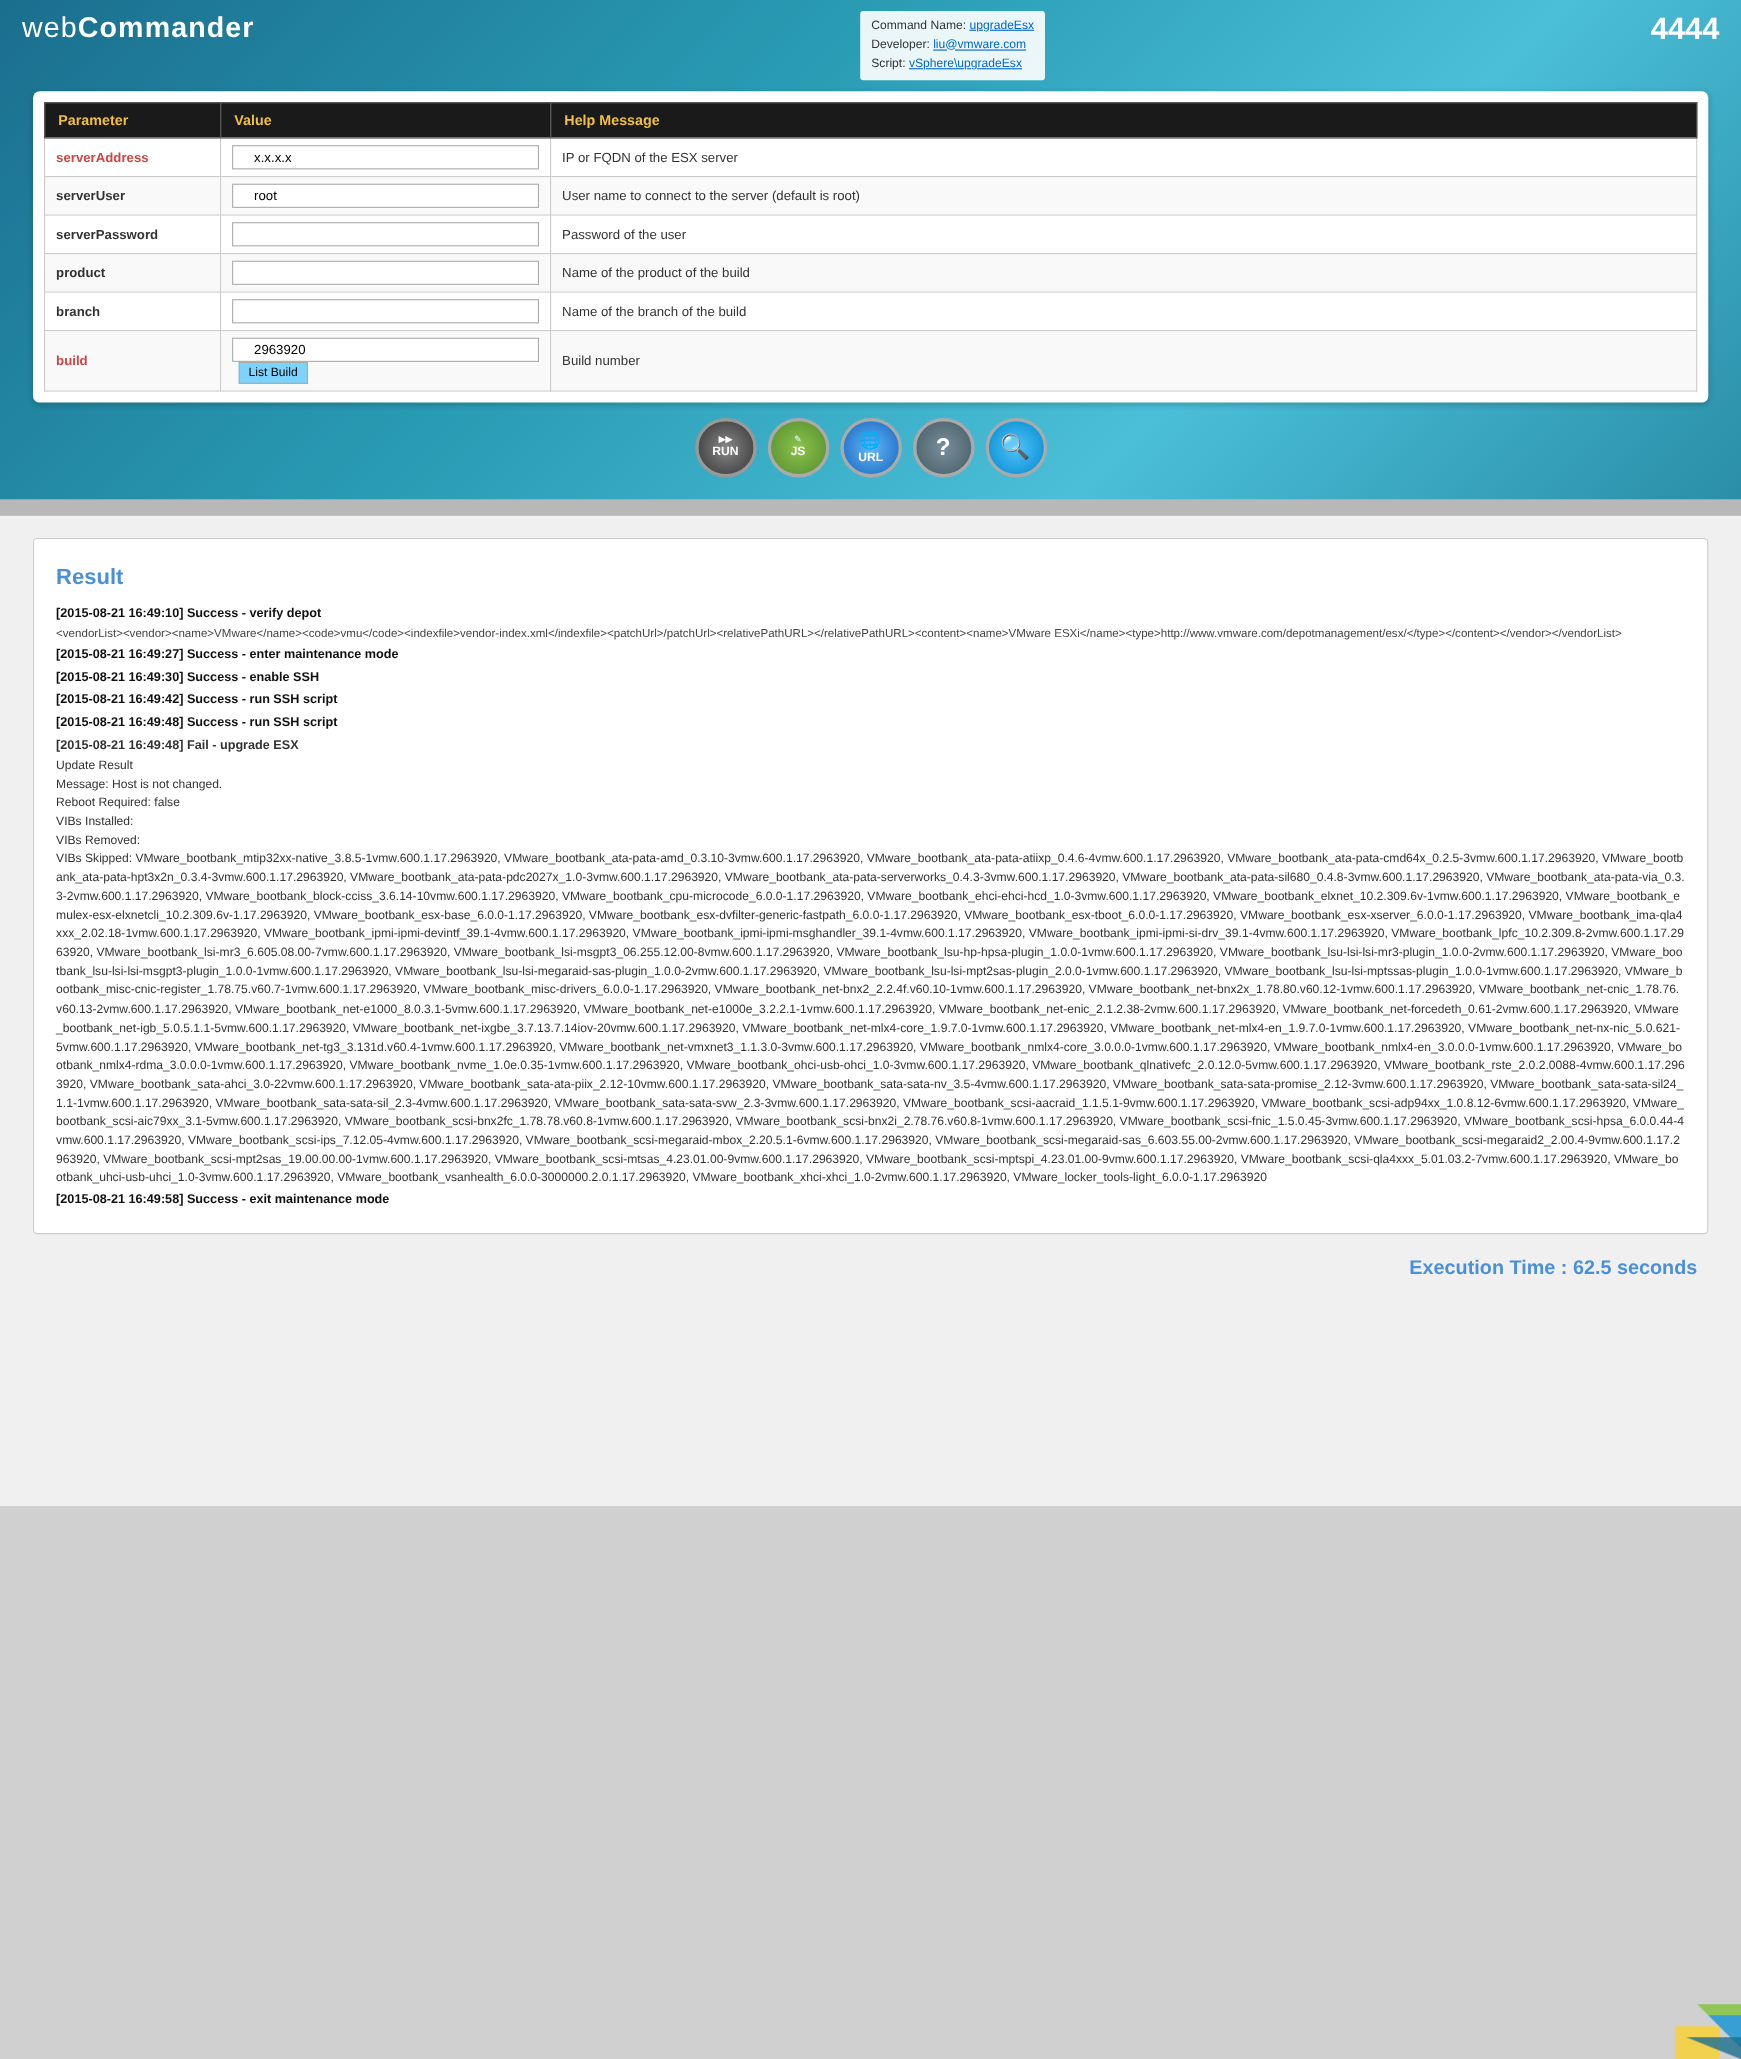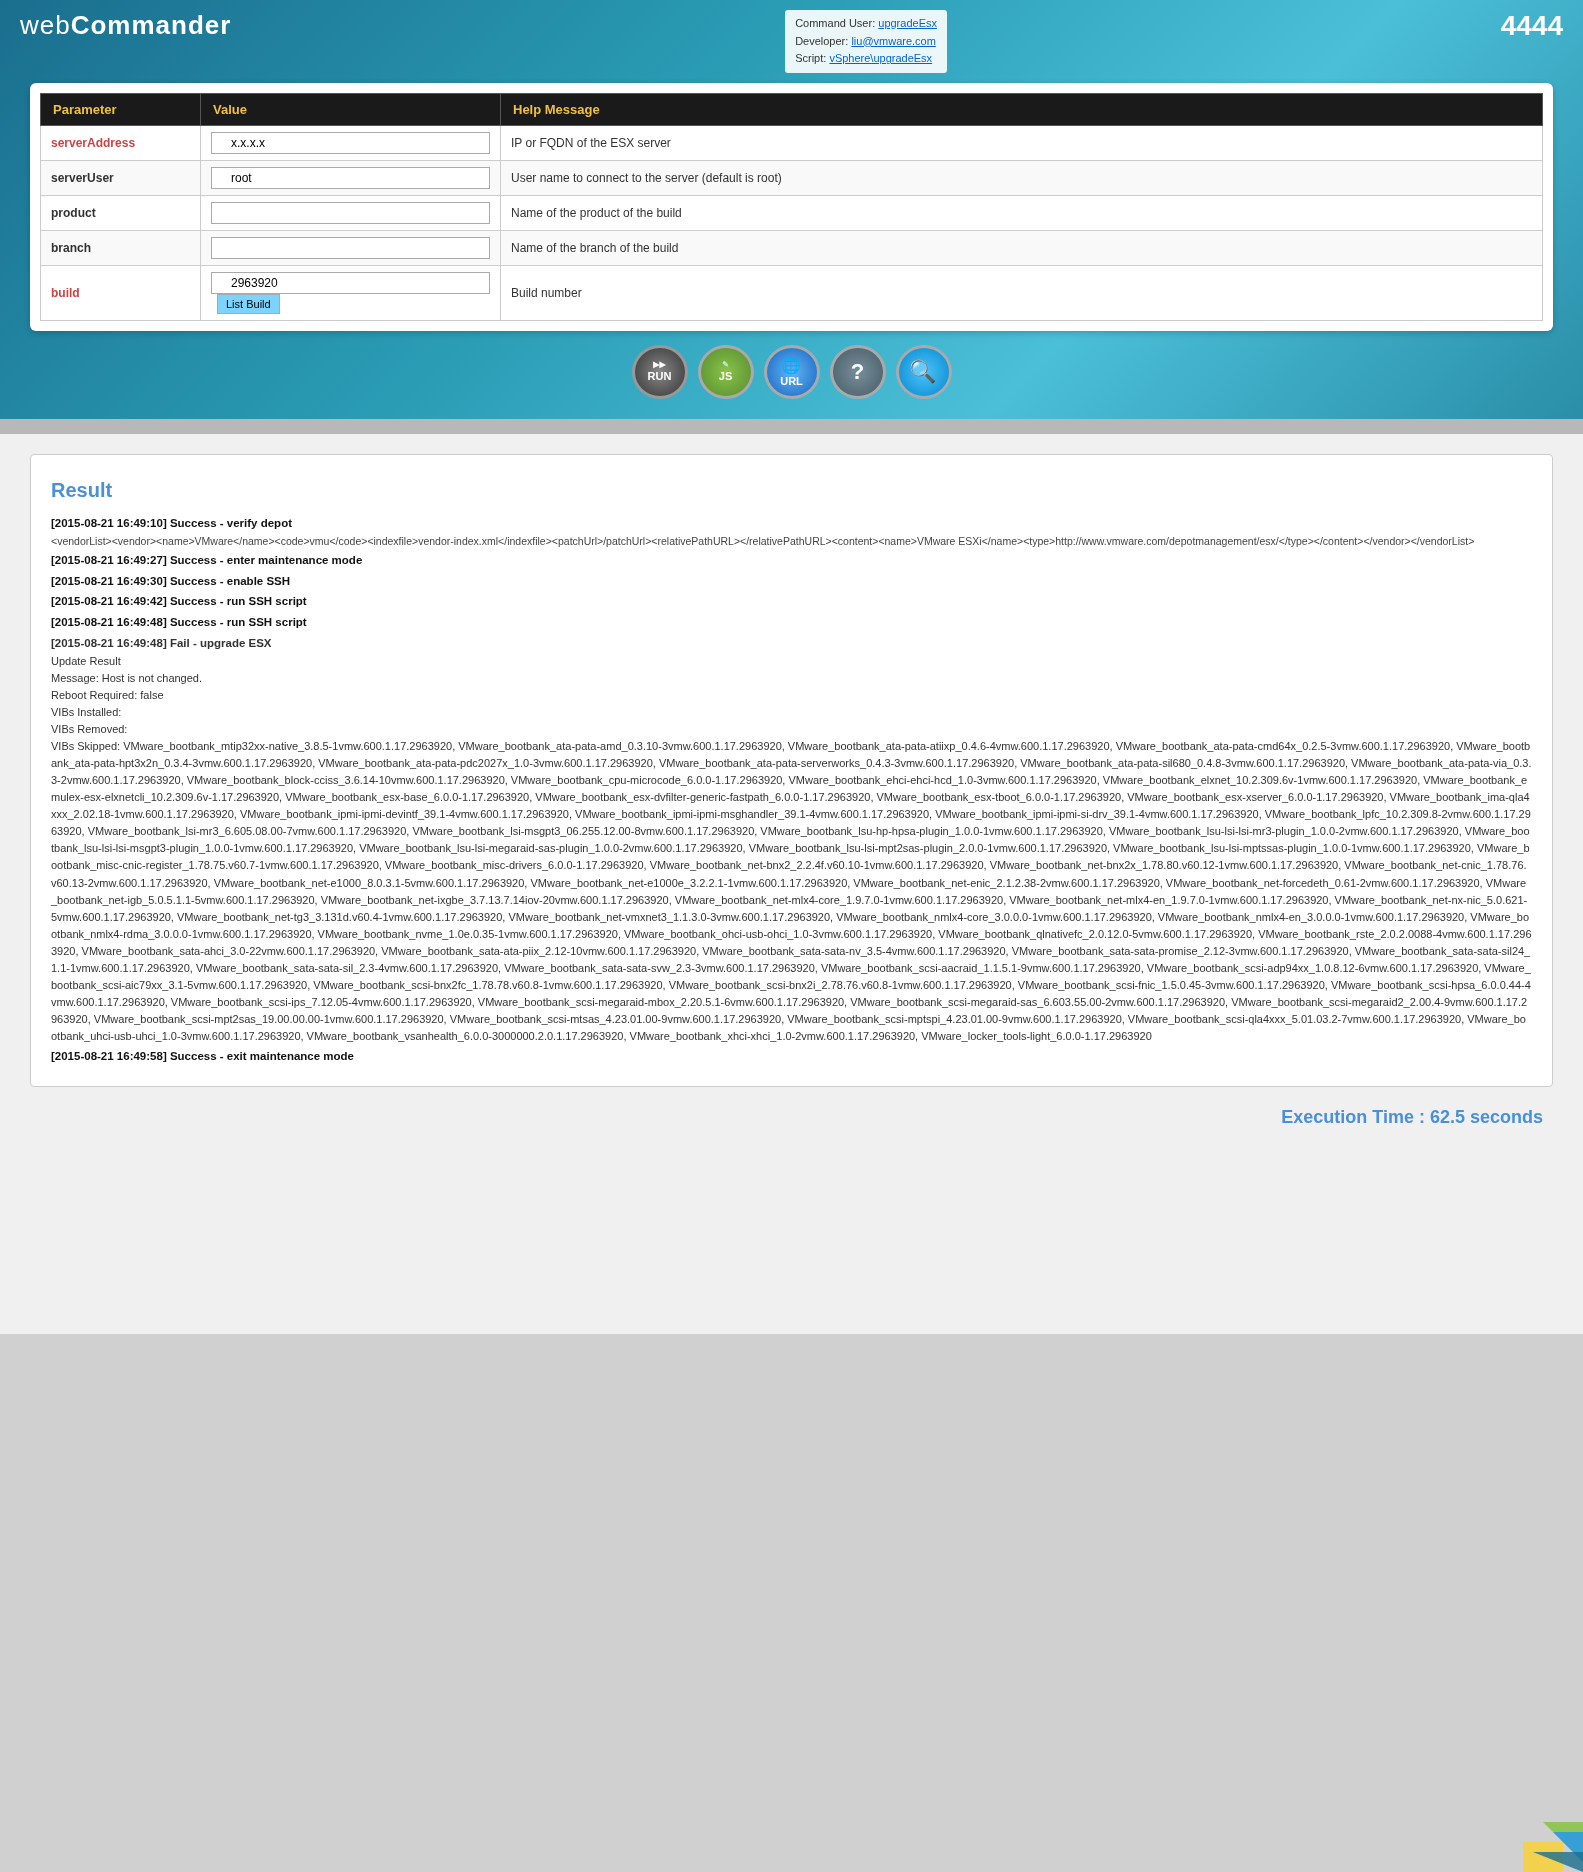--- a/index.html
+++ b/index.html
@@ -228,21 +228,21 @@
 <body>
 
 <div class="top-section">
   <div class="header-bar">
     <div class="logo">
       <span class="web">web</span><span class="commander">Commander</span>
     </div>
 
     <div class="command-info">
       <div>
-        <span>Command User:</span>
+        <span>Command Name:</span>
         <a>upgradeEsx</a>
       </div>
       <div>
         <span>Developer:</span>
         <a>liu@vmware.com</a>
       </div>
       <div>
         <span>Script:</span>
         <a>vSphere\upgradeEsx</a>
       </div>
@@ -263,20 +263,25 @@
       <tbody id="param-table-body">
       <tr>
             <td class="param-name">serverAddress</td>
             <td class="param-value"><input type="text" value="x.x.x.x" style=""></td>
             <td class="param-help">IP or FQDN of the ESX server</td>
           </tr>
           <tr>
             <td class="param-name black">serverUser</td>
             <td class="param-value"><input type="text" value="root" style=""></td>
             <td class="param-help">User name to connect to the server (default is root)</td>
+          </tr>
+          <tr>
+            <td class="param-name black">serverPassword</td>
+            <td class="param-value"><input type="password" style=""></td>
+            <td class="param-help">Password of the user</td>
           </tr>
           <tr>
             <td class="param-name black">product</td>
             <td class="param-value"><input type="text" style=""></td>
             <td class="param-help">Name of the product of the build</td>
           </tr>
           <tr>
             <td class="param-name black">branch</td>
             <td class="param-value"><input type="text" style=""></td>
             <td class="param-help">Name of the branch of the build</td>

